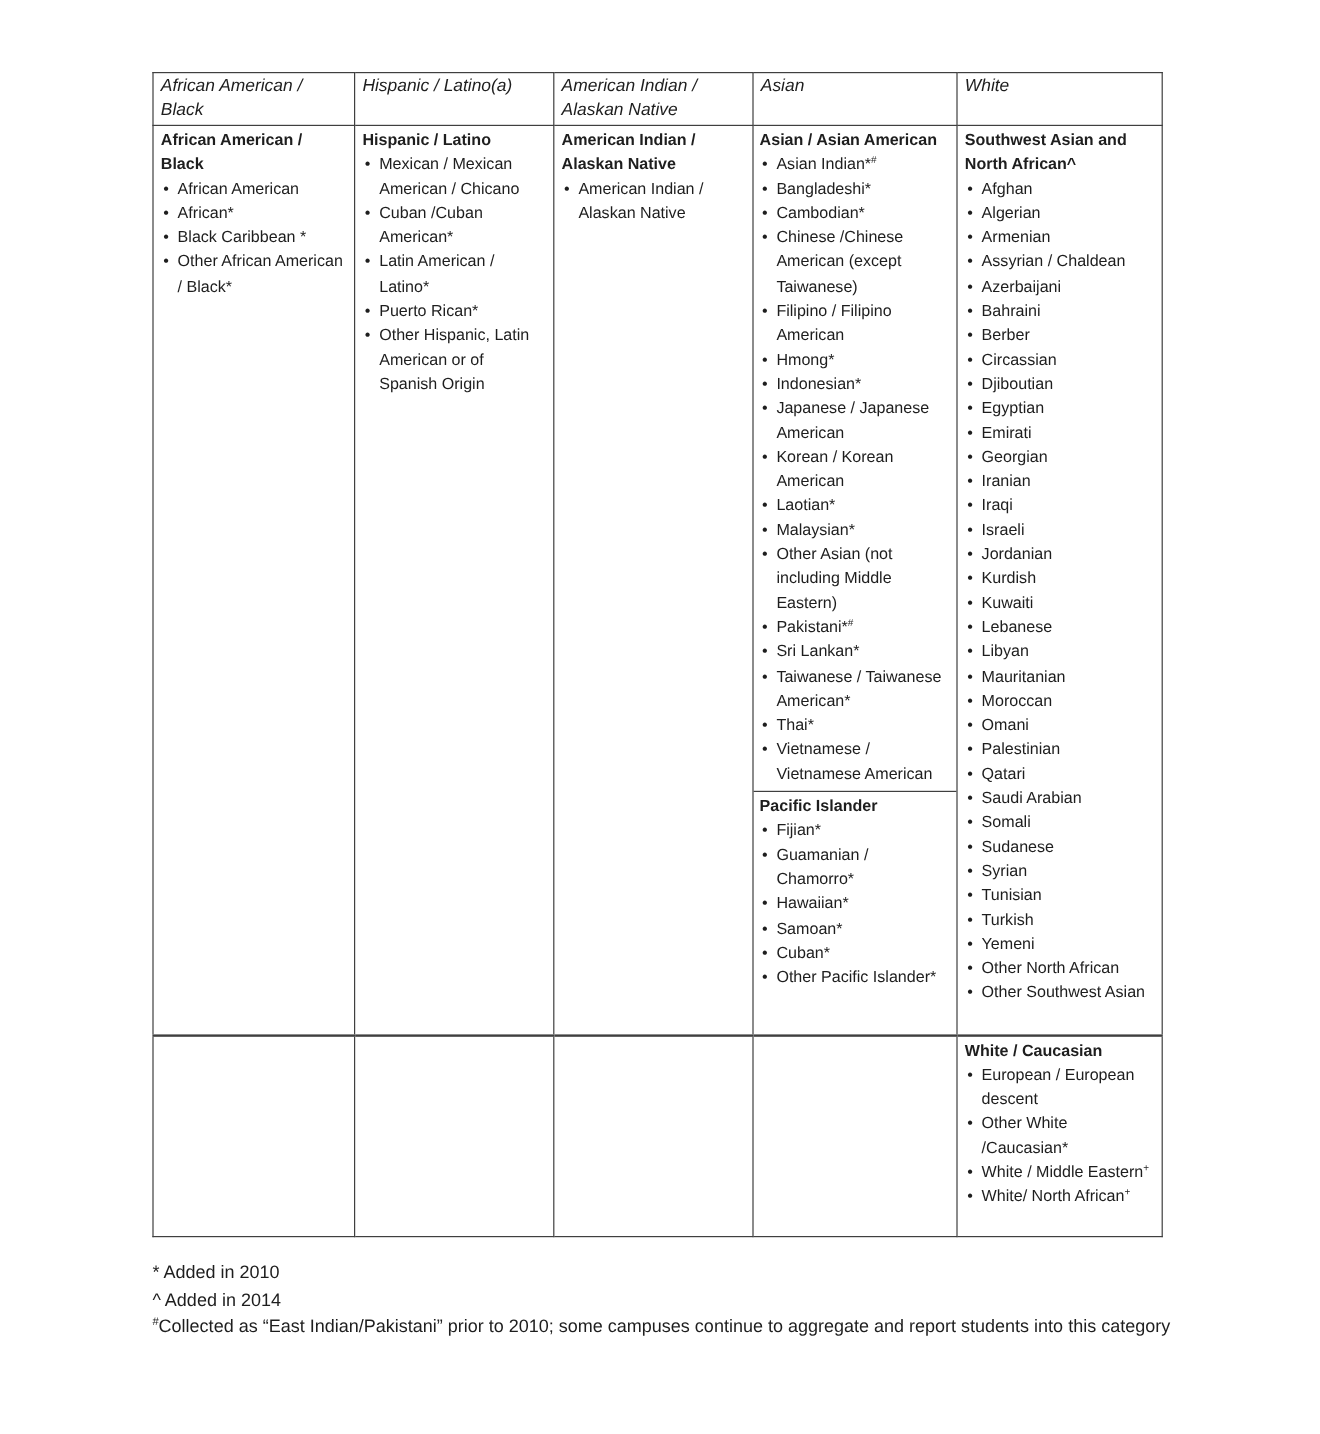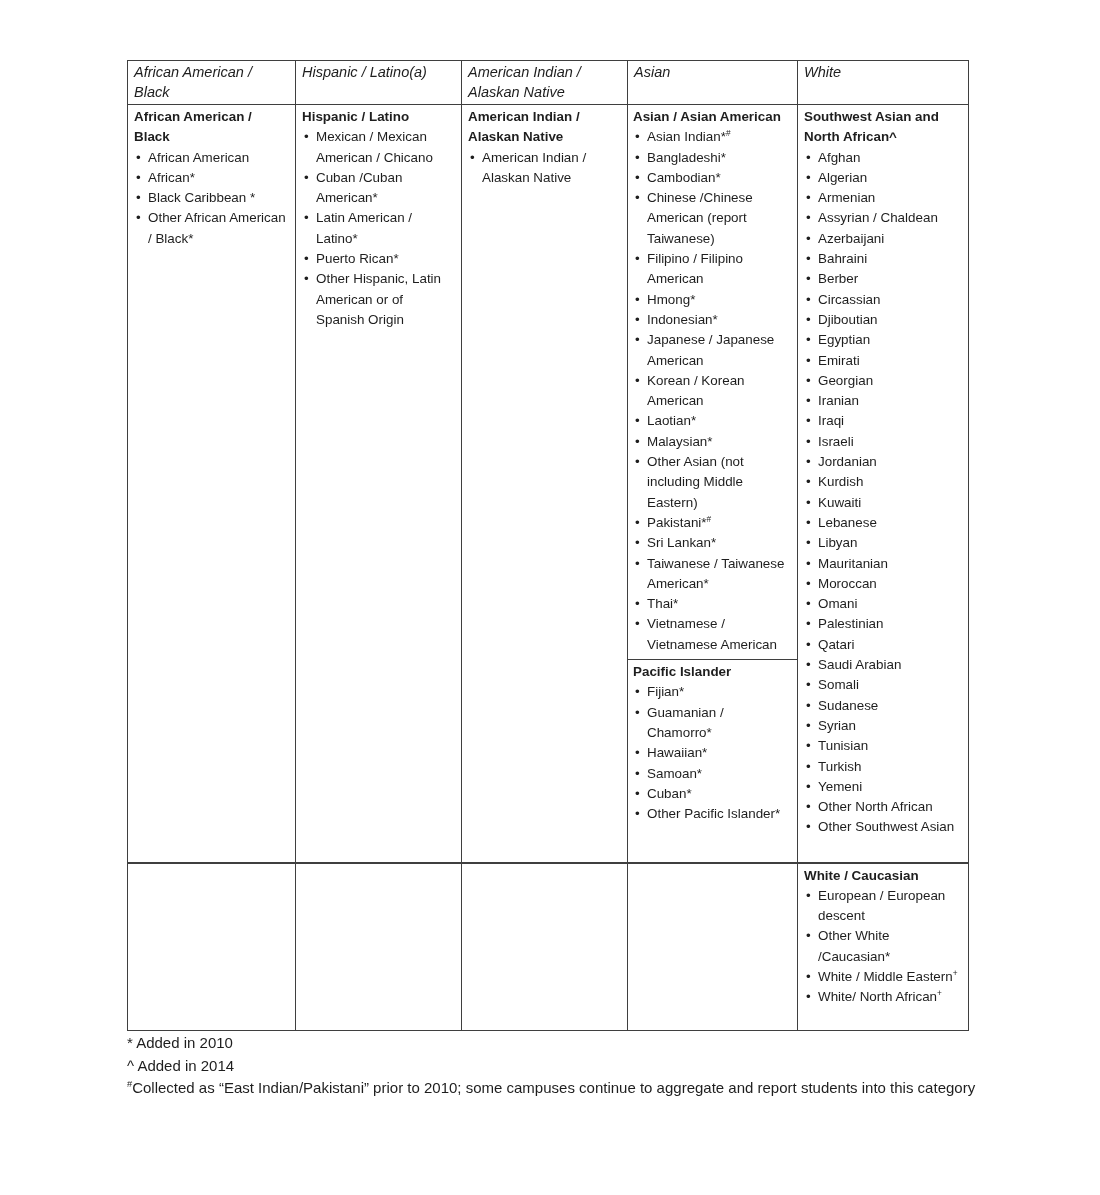--- a/index.html
+++ b/index.html
@@ -22,21 +22,21 @@
   td.asian-td .sect { padding:2px 5px 4px 5px; }
   .sect.sub { border-top:1px solid #3f3f3f; }
   .sect-title { font-weight:bold; font-size:13.4px; line-height:20.3px; }
   ul.cat-list { list-style:none; }
   ul.cat-list li {
     position:relative; padding-left:14px;
     font-size:13.4px; line-height:20.3px;
   }
   ul.cat-list li::before { content:"\2022"; position:absolute; left:2px; }
   sup { font-size:0.62em; vertical-align:super; line-height:0; }
-  .footnotes { margin-top:1px; width:885px; font-size:15px; }
+  .footnotes { margin-top:19px; width:885px; font-size:15px; }
   .footnote { line-height:22.5px; }
 </style>
 </head>
 <body>
 
 <div class="page">
   <table>
     <colgroup>
       <col style="width:168px">
       <col style="width:166px">
@@ -86,21 +86,21 @@
               </ul>
           </div>
         </td>
         <td class="asian-td">
           <div class="sect">
             <div class="sect-title">Asian / Asian American</div>
             <ul class="cat-list">
                 <li>Asian Indian*<sup>#</sup></li>
                 <li>Bangladeshi*</li>
                 <li>Cambodian*</li>
-                <li>Chinese /Chinese American (report Taiwanese)</li>
+                <li>Chinese /Chinese American (except Taiwanese)</li>
                 <li>Filipino / Filipino American</li>
                 <li>Hmong*</li>
                 <li>Indonesian*</li>
                 <li>Japanese / Japanese American</li>
                 <li>Korean / Korean American</li>
                 <li>Laotian*</li>
                 <li>Malaysian*</li>
                 <li>Other Asian (not including Middle Eastern)</li>
                 <li>Pakistani*<sup>#</sup></li>
                 <li>Sri Lankan*</li>

